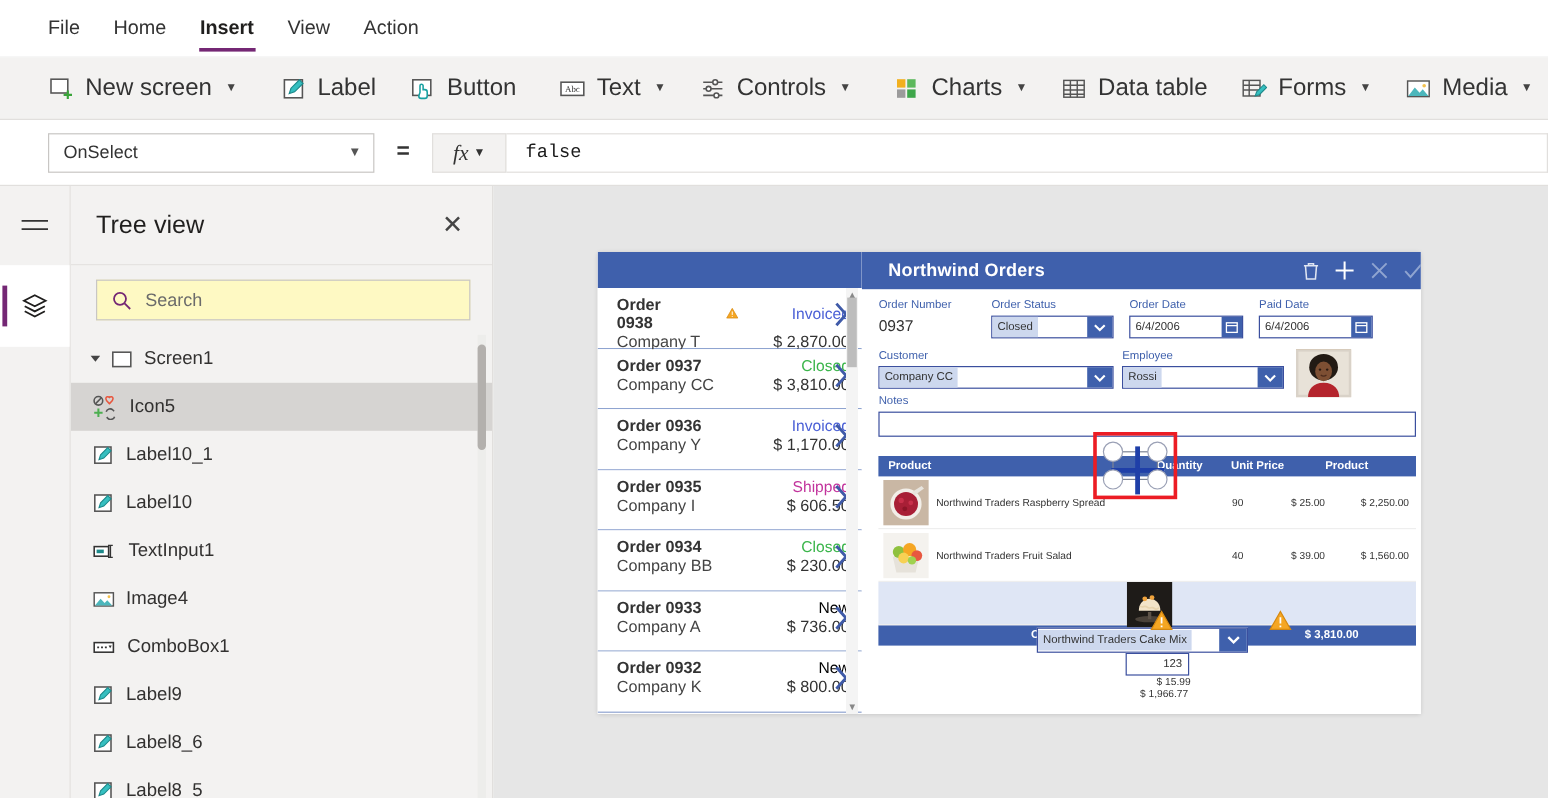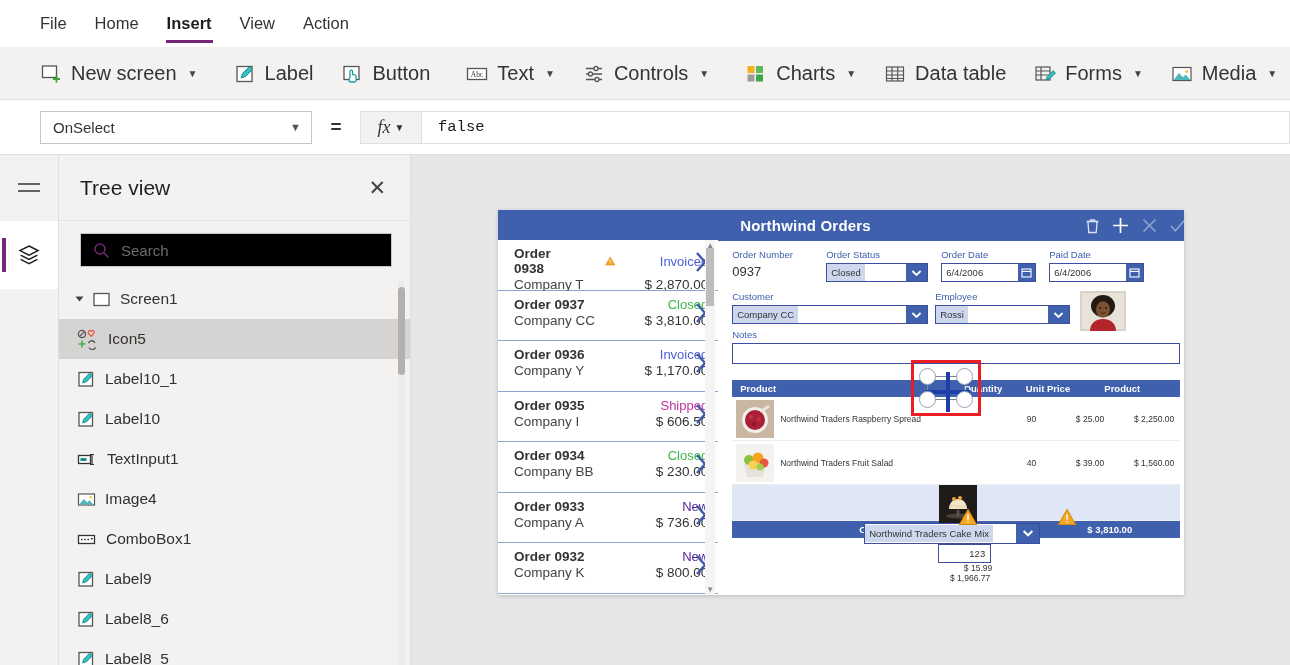--- a/index.html
+++ b/index.html
@@ -87,21 +87,21 @@
     display: flex; flex-direction: column;
   }
   .tree-head {
     height: 66px; display: flex; align-items: center; justify-content: space-between;
     padding: 0 24px 0 21px; border-bottom: 1px solid #e5e3e1;
   }
   .tree-title { font-size: 21px; color: #201f1e; }
   .tree-close { font-size: 21px; color: #444; line-height: 1; cursor: pointer; }
   .search-wrap { padding: 12px 18px 12px 21px; }
   .search-box {
-    height: 34px; background: #000000; border: 1px solid #c8c6c4;
+    height: 34px; background: #fef9c3; border: 1px solid #c8c6c4;
     display: flex; align-items: center; gap: 11px; padding: 0 12px;
   }
   .search-box .ph { font-size: 15px; color: #6b6b6b; }
   .tree-list { flex: 1; position: relative; overflow: hidden; }
   .tnode {
     height: 40px; display: flex; align-items: center; gap: 9px;
     padding-left: 18px; font-size: 15.5px; color: #323130; cursor: default;
   }
   .tnode.sel { background: #d6d4d2; }
   .tnode.child { }
@@ -136,21 +136,21 @@
   }
   .gal-r1 { display: flex; align-items: center; justify-content: space-between; gap: 44px; }
   .gal-r2 { display: flex; align-items: center; justify-content: space-between; margin-top: 1px; }
   .ord { font-size: 13.5px; font-weight: bold; color: #333; }
   .comp { font-size: 13.5px; color: #444; }
   .amt { font-size: 13.5px; color: #333; }
   .st { font-size: 13px; }
   .st.invoiced { color: #4a5fd6; }
   .st.closed { color: #3ab54a; }
   .st.shipped { color: #c2339c; }
-  .st.new { color: #4c1d95; }
+  .st.new { color: #000000; }
   .chevR {
     position: absolute; right: 10px; top: 11px; width: 13px; height: 22px;
   }
   .galsb-track { position: absolute; right: 3px; top: 30px; bottom: 0; width: 10px; background: #f4f4f4; }
   .galsb-thumb { position: absolute; right: 4px; top: 38px; width: 8px; height: 58px; background: #bdbdbd; }
   .galsb-up, .galsb-dn { position: absolute; right: 4px; font-size: 8px; color: #888; }
   .galsb-up { top: 31px; } .galsb-dn { bottom: 1px; }
 
   
   .form { flex: 1; background: #fff; display: flex; flex-direction: column; }

